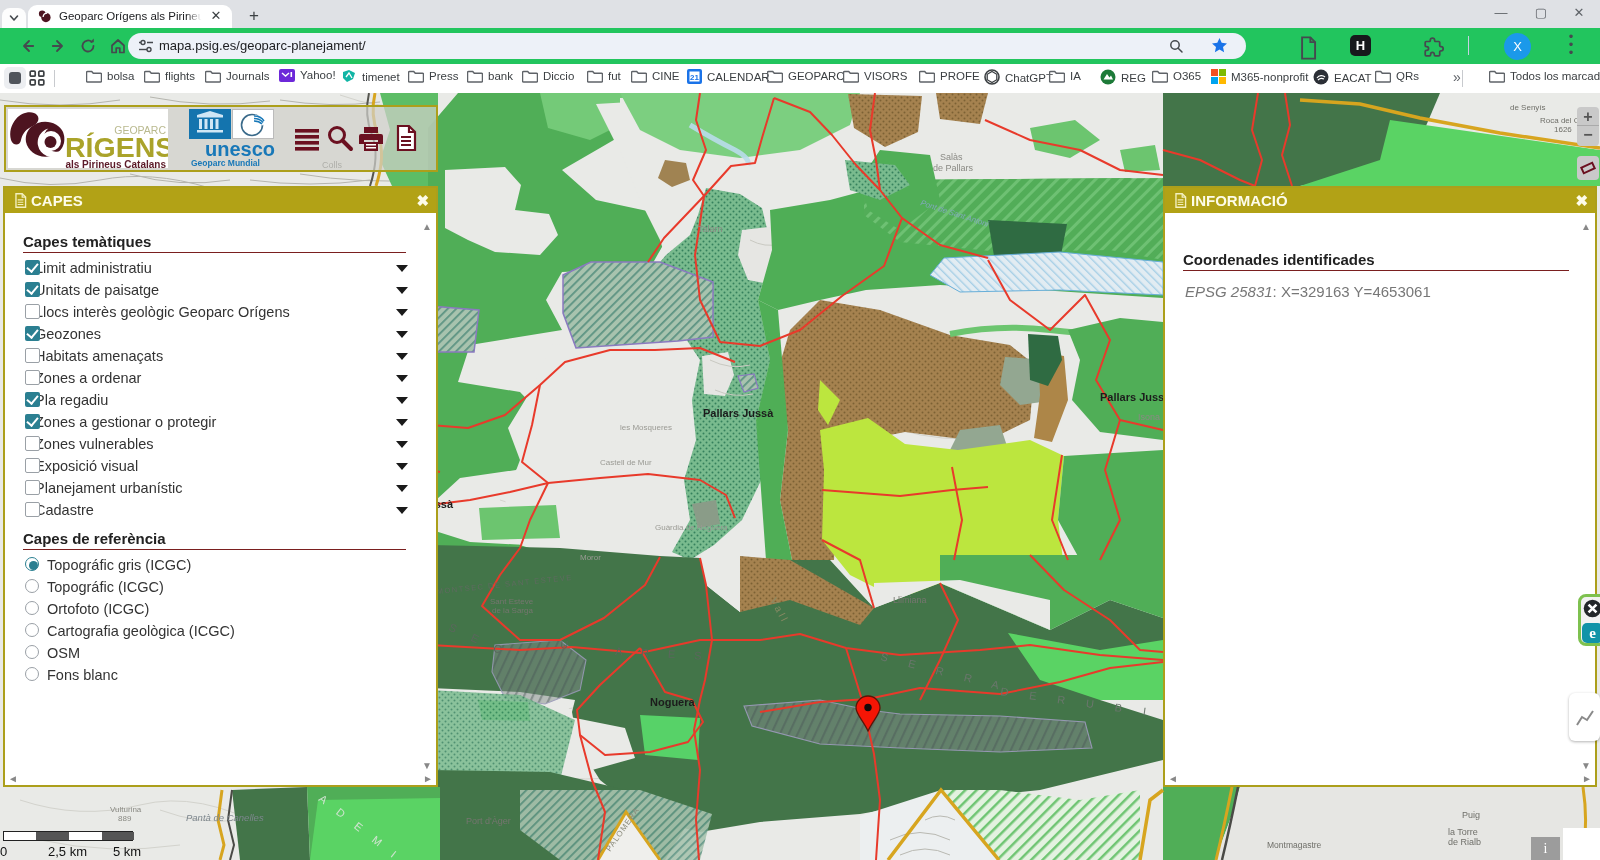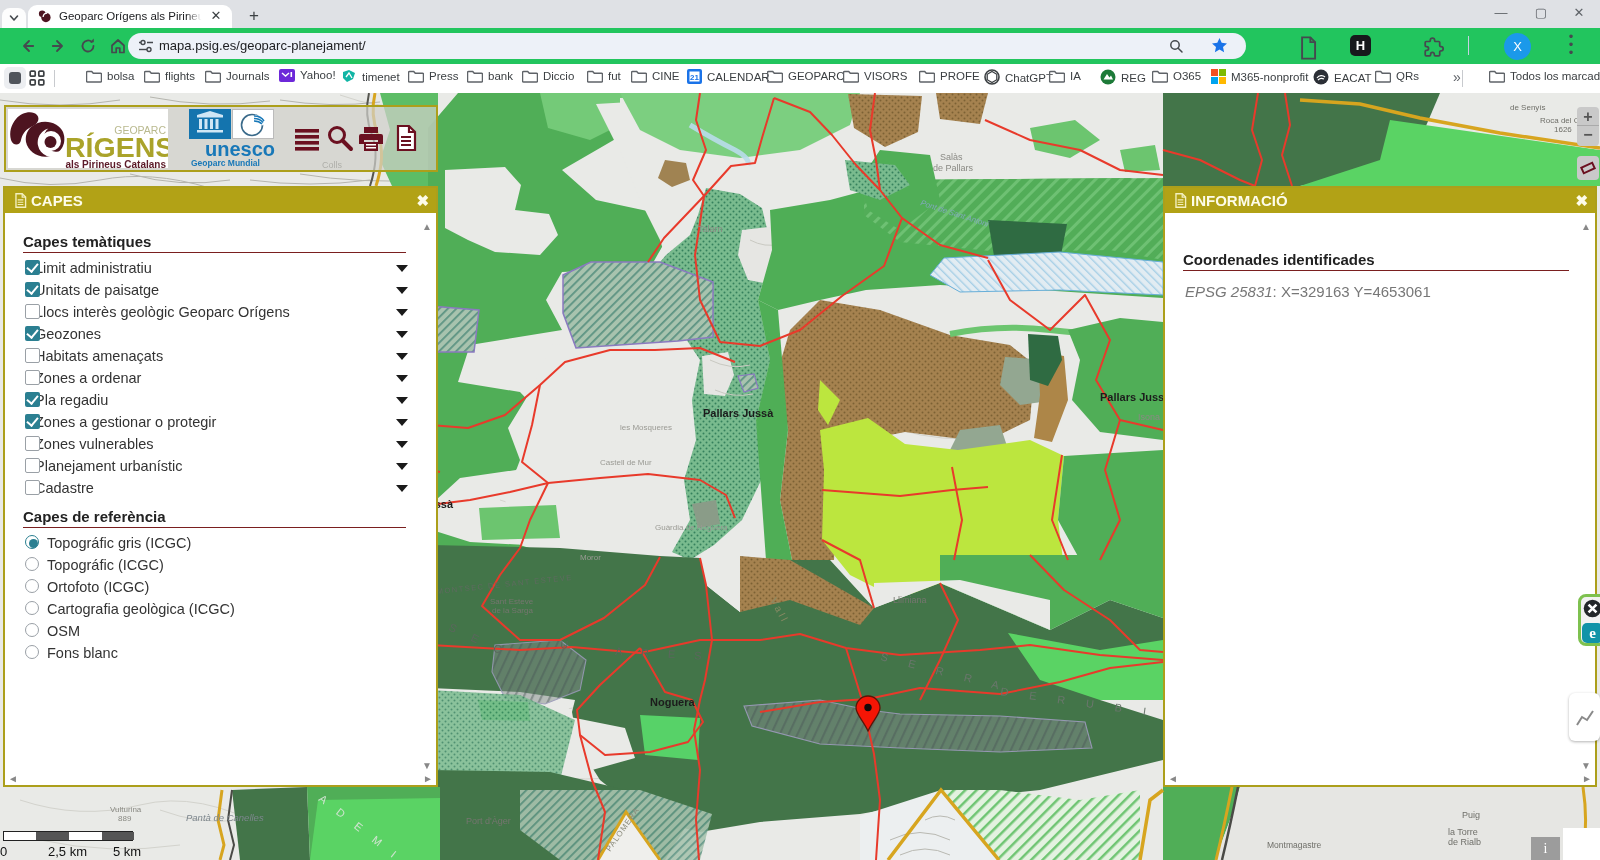--- a/index.html
+++ b/index.html
@@ -415,20 +415,21 @@
   <div class="sechead">Capes temàtiques</div>
   <div class="lrow"><span class="cb on"></span>Limit administratiu<span class="dd"></span></div>
   <div class="lrow"><span class="cb on"></span>Unitats de paisatge<span class="dd"></span></div>
   <div class="lrow"><span class="cb off"></span>Llocs interès geològic Geoparc Orígens<span class="dd"></span></div>
   <div class="lrow"><span class="cb on"></span>Geozones<span class="dd"></span></div>
   <div class="lrow"><span class="cb off"></span>Habitats amenaçats<span class="dd"></span></div>
   <div class="lrow"><span class="cb off"></span>Zones a ordenar<span class="dd"></span></div>
   <div class="lrow"><span class="cb on"></span>Pla regadiu<span class="dd"></span></div>
   <div class="lrow"><span class="cb on"></span>Zones a gestionar o protegir<span class="dd"></span></div>
   <div class="lrow"><span class="cb off"></span>Zones vulnerables<span class="dd"></span></div>
+  <div class="lrow"><span class="cb off"></span>Exposició visual<span class="dd"></span></div>
   <div class="lrow"><span class="cb off"></span>Planejament urbanístic<span class="dd"></span></div>
   <div class="lrow"><span class="cb off"></span>Cadastre<span class="dd"></span></div>
   <div style="height:9px"></div>
   <div class="sechead">Capes de referència</div>
   <div class="rrow"><span class="rb sel"></span>Topográfic gris (ICGC)</div>
   <div class="rrow"><span class="rb"></span>Topográfic (ICGC)</div>
   <div class="rrow"><span class="rb"></span>Ortofoto (ICGC)</div>
   <div class="rrow"><span class="rb"></span>Cartografia geològica (ICGC)</div>
   <div class="rrow"><span class="rb"></span>OSM</div>
   <div class="rrow"><span class="rb"></span>Fons blanc</div>

